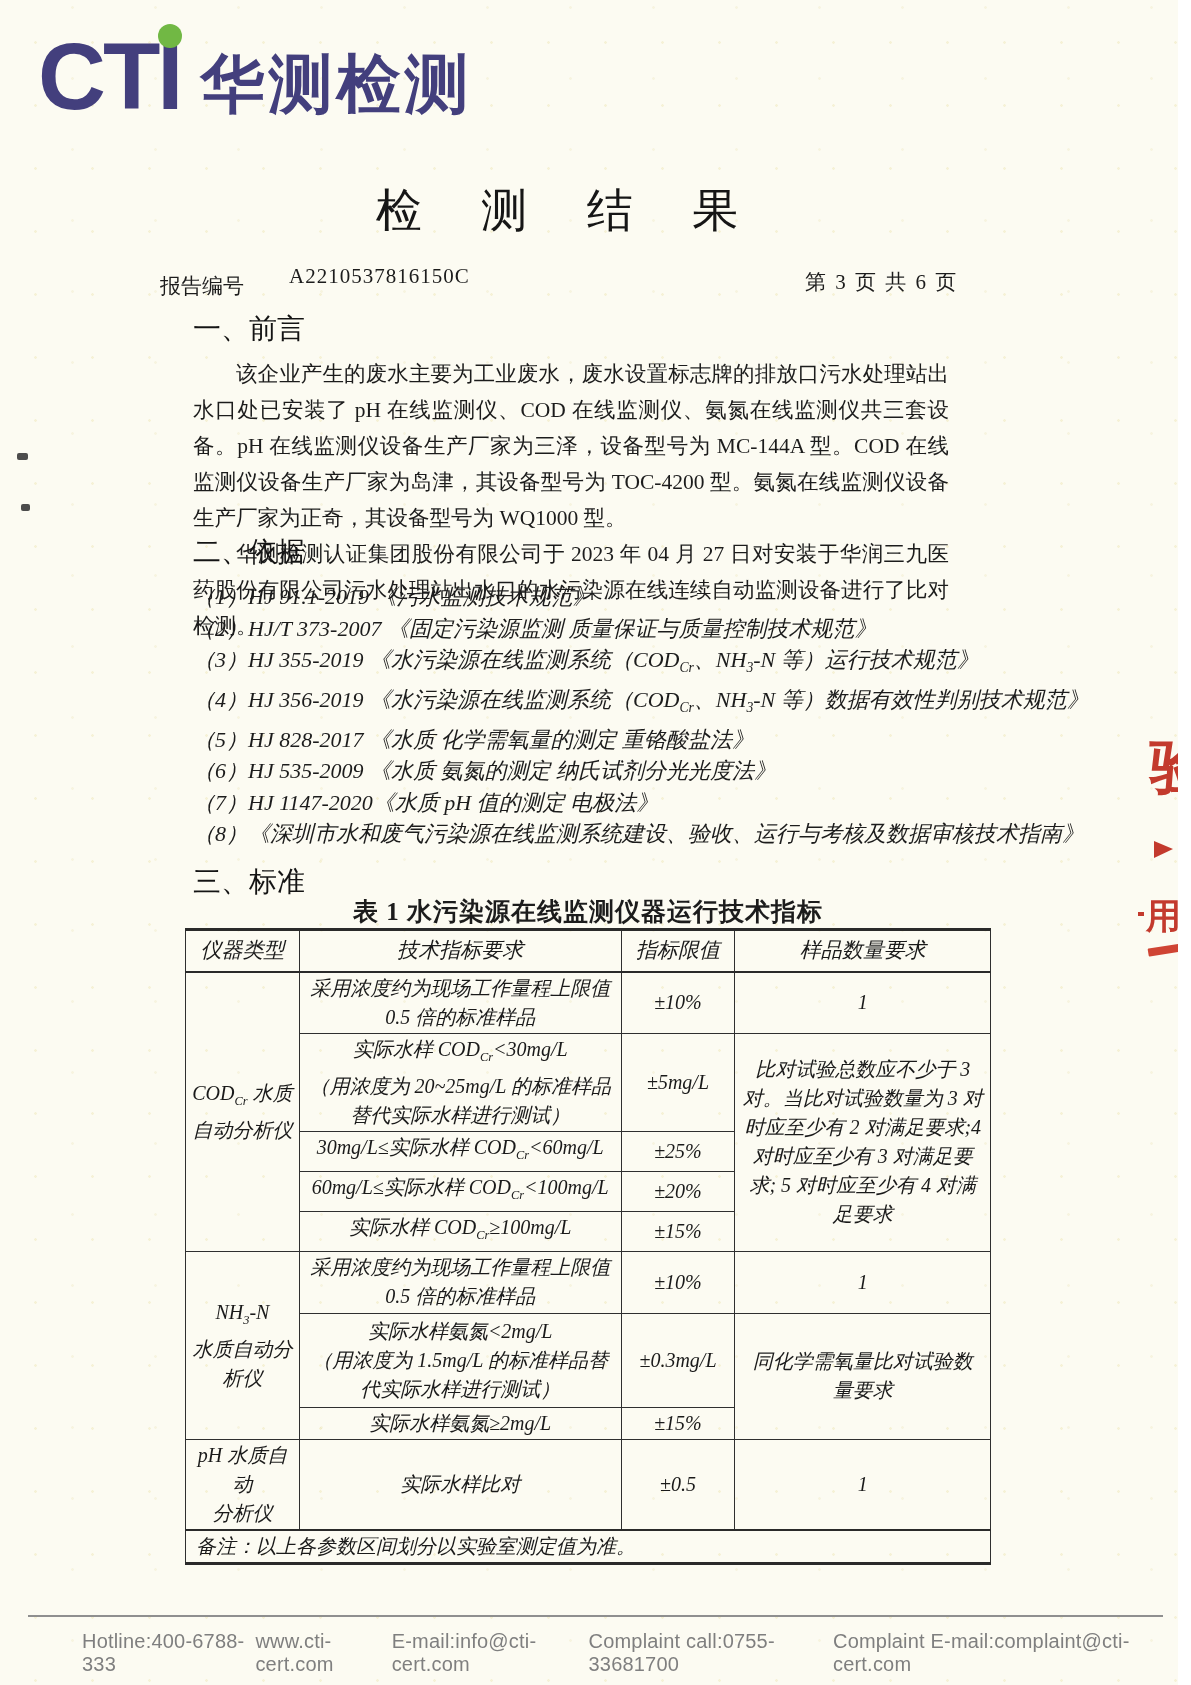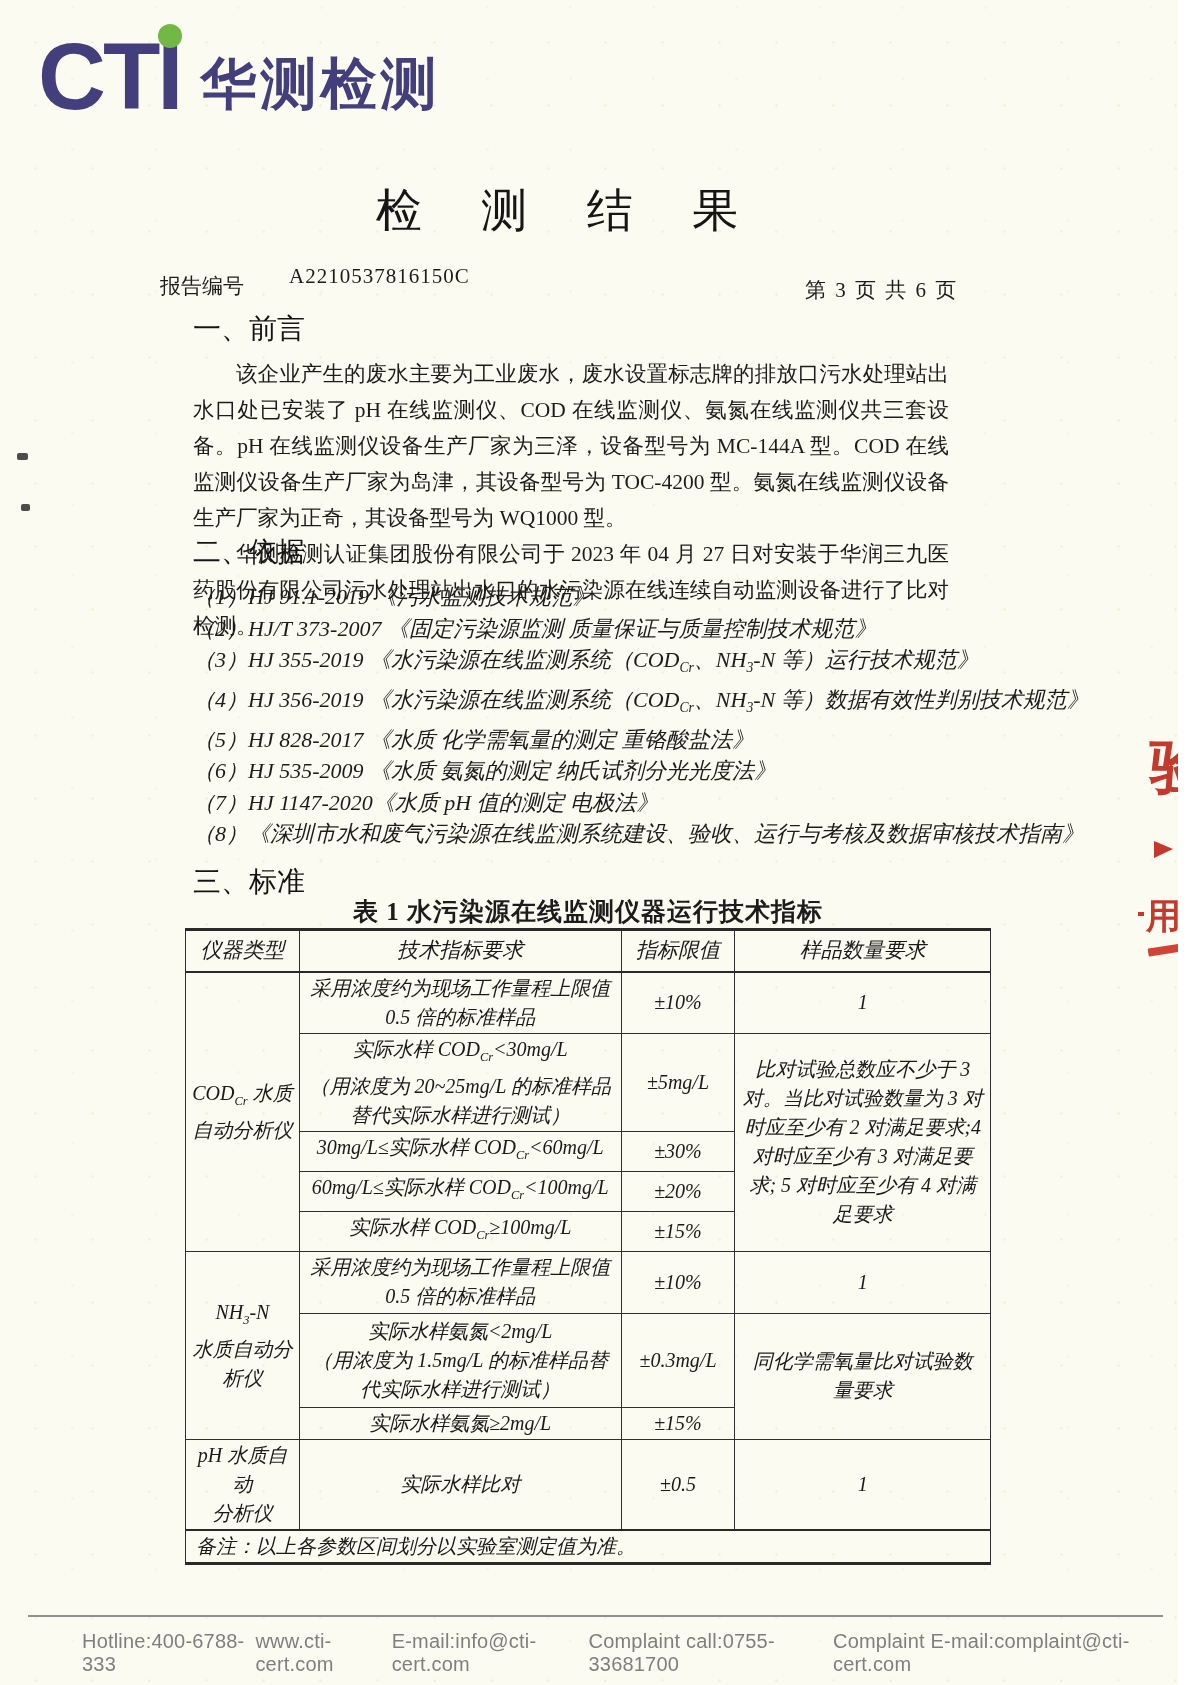--- a/index.html
+++ b/index.html
@@ -12,29 +12,29 @@
     background-size:57px 63px, 83px 71px;
     background-position:7px 11px, 31px 43px;
     font-family:"Liberation Serif", serif;
     color:#1c1c1c;
   }
   
   .logo{position:absolute;top:38px;left:38px;display:flex;align-items:flex-end;}
   .logo-cti{position:relative;font-family:"Liberation Sans",sans-serif;font-weight:900;
     font-size:94px;line-height:78px;color:#433f7d;letter-spacing:-3px;}
   .logo-dot{position:absolute;top:-16px;right:-2px;width:24px;height:24px;border-radius:50%;background:#71b844;}
-  .logo-cn{font-family:"Liberation Sans",sans-serif;font-weight:bold;font-size:56px;line-height:60px;
+  .logo-cn{font-family:"Liberation Sans",sans-serif;font-weight:bold;font-size:64px;line-height:60px;
     color:#433f7d;margin-left:20px;letter-spacing:4px;padding-bottom:2px;}
   
   .doc-title{position:absolute;top:180px;left:0;width:1130px;text-align:center;
     font-size:46px;letter-spacing:16px;word-spacing:16px;color:#161616;}
   .report-row{position:absolute;top:264px;left:0;width:1191px;font-size:21px;}
   .report-label{position:absolute;left:160px;top:8px;}
   .report-no{position:absolute;left:289px;top:0;letter-spacing:1px;}
-  .page-info{position:absolute;left:805px;top:12px;letter-spacing:2px;}
+  .page-info{position:absolute;left:805px;top:4px;letter-spacing:2px;}
   
   .sec-heading{font-size:28px;color:#141414;}
   #sec1{position:absolute;left:193px;top:310px;width:756px;}
   #sec1 .body{margin-top:8px;font-size:21.5px;line-height:36px;text-align:justify;}
   #sec1 .body p{margin:0;text-indent:2em;}
   #sec2{position:absolute;left:193px;top:533px;width:770px;}
   #sec2 ol{list-style:none;margin:10px 0 0 0;padding:0;font-size:22px;line-height:31.5px;white-space:nowrap;font-style:italic;}
   #sec3{position:absolute;left:193px;top:863px;width:770px;}
   .table-title{position:absolute;left:185px;top:895px;width:806px;text-align:center;
     font-weight:bold;font-size:25px;letter-spacing:1px;}
@@ -133,21 +133,21 @@
         <td>±10%</td>
         <td>1</td>
       </tr>
       <tr class="r92">
         <td>实际水样 COD<sub>Cr</sub>&lt;30mg/L<br>（用浓度为 20~25mg/L 的标准样品<br>替代实际水样进行测试）</td>
         <td>±5mg/L</td>
         <td rowspan="4">比对试验总数应不少于 3 对。当比对试验数量为 3 对时应至少有 2 对满足要求;4 对时应至少有 3 对满足要求; 5 对时应至少有 4 对满足要求</td>
       </tr>
       <tr class="r32">
         <td>30mg/L≤实际水样 COD<sub>Cr</sub>&lt;60mg/L</td>
-        <td>±30%</td>
+        <td>±25%</td>
       </tr>
       <tr class="r32">
         <td>60mg/L≤实际水样 COD<sub>Cr</sub>&lt;100mg/L</td>
         <td>±20%</td>
       </tr>
       <tr class="r32">
         <td>实际水样 COD<sub>Cr</sub>≥100mg/L</td>
         <td>±15%</td>
       </tr>
       <tr class="r62">

